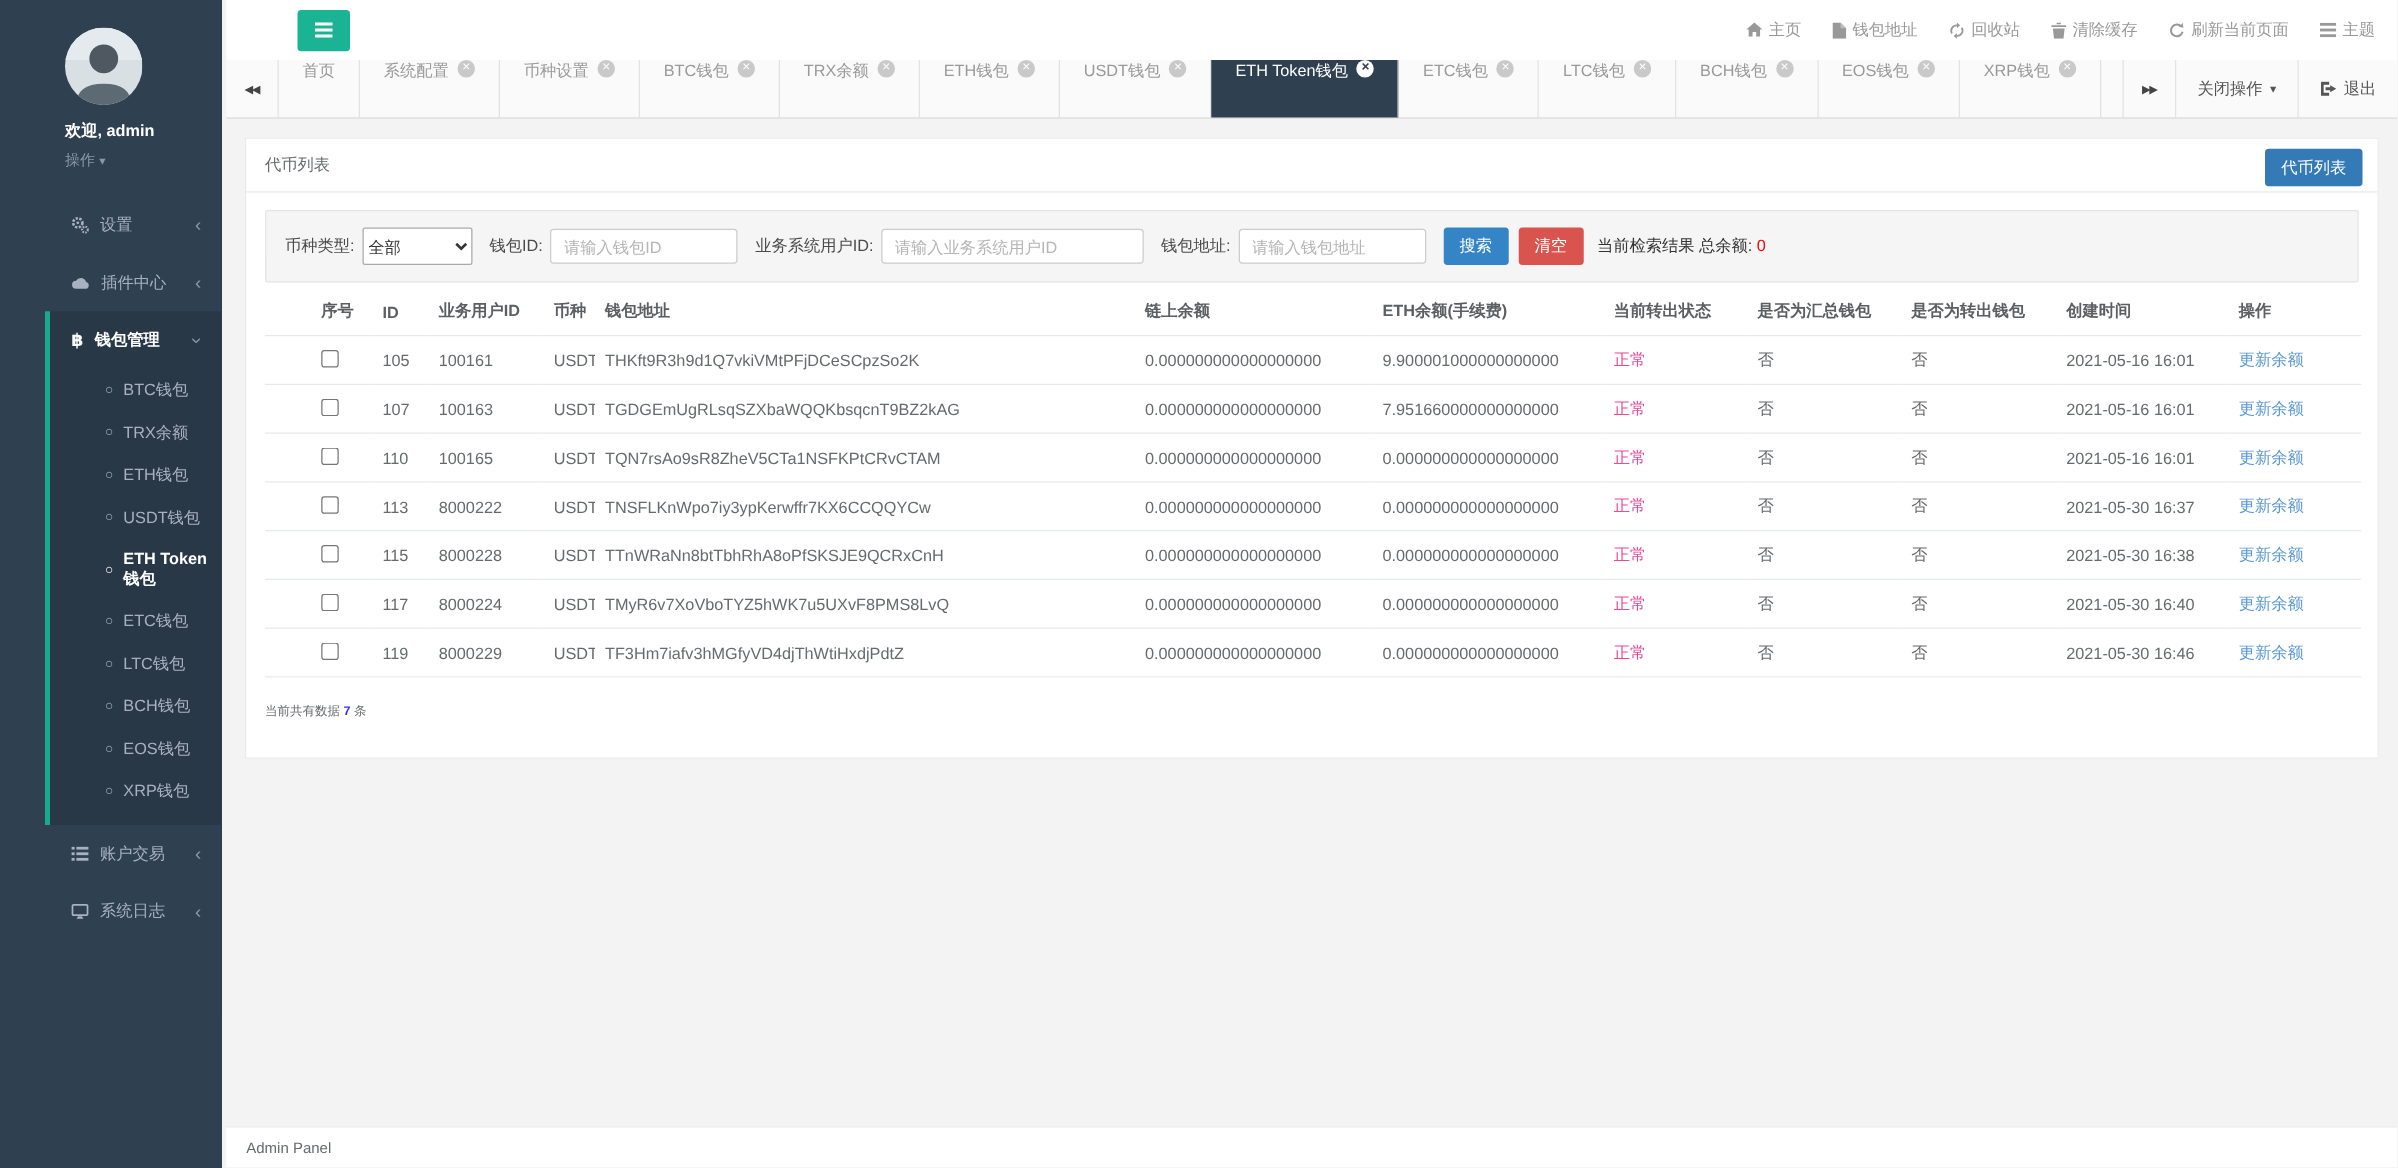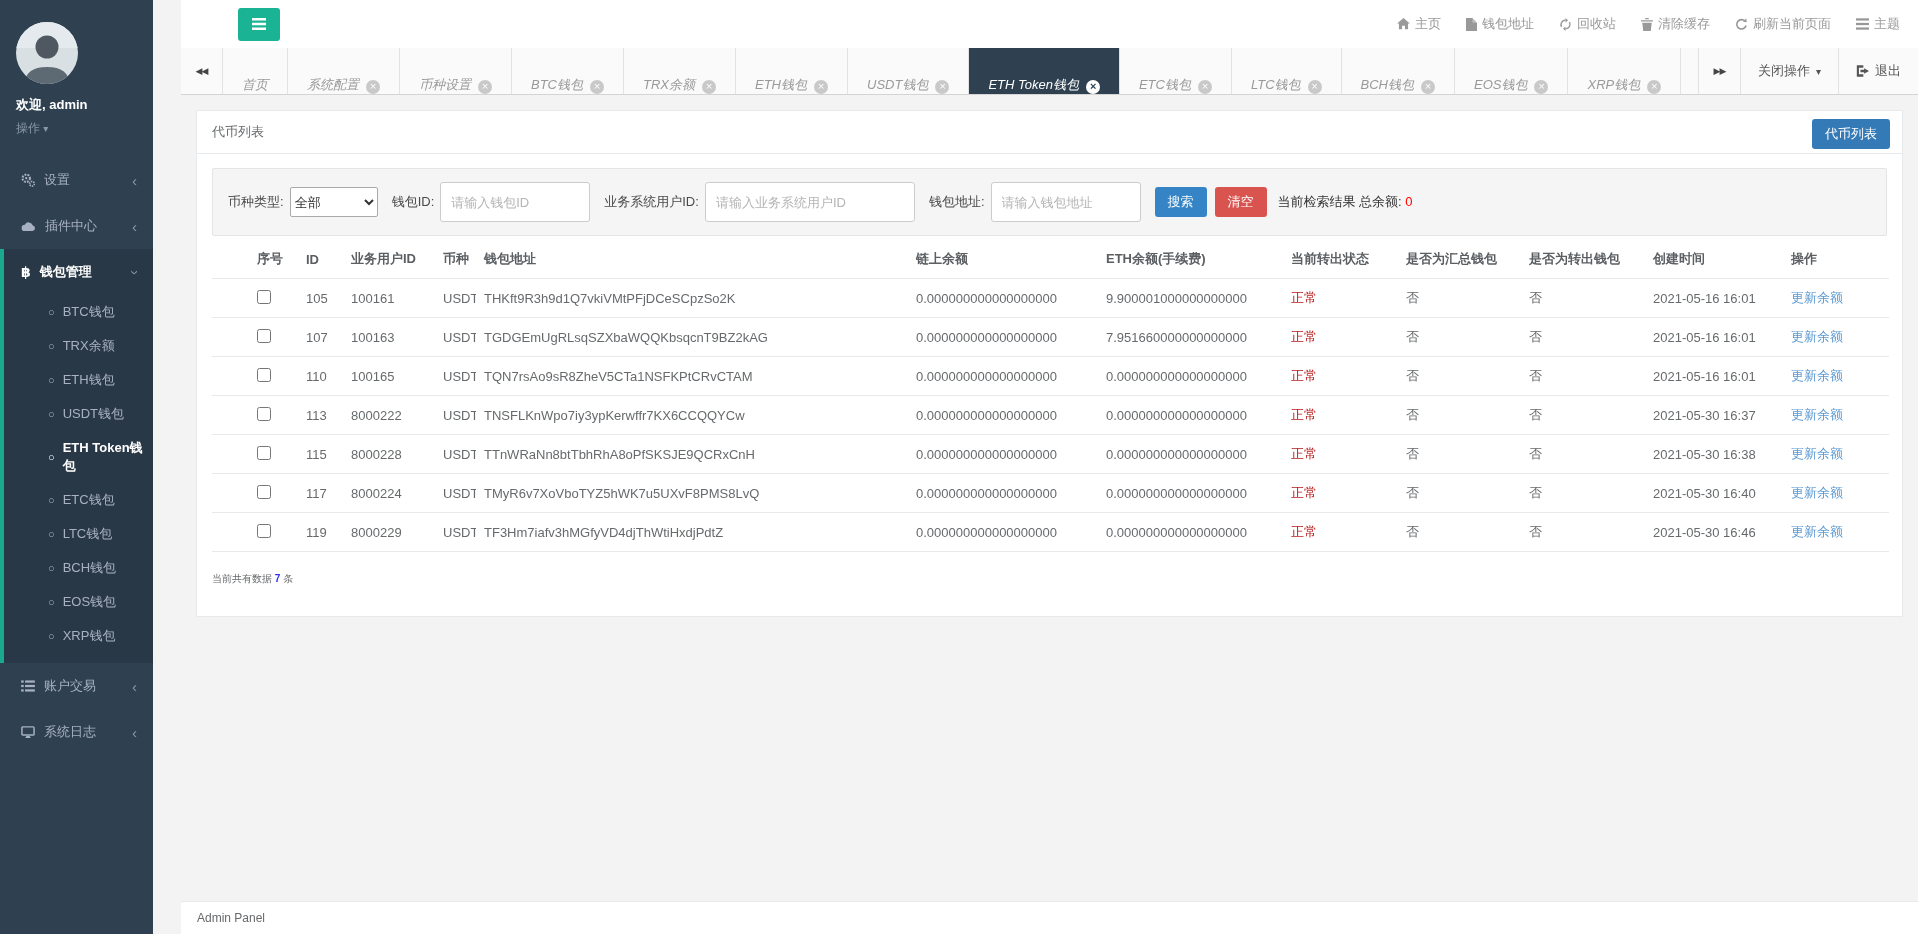--- a/index.html
+++ b/index.html
@@ -1,20 +1,20 @@
 <!DOCTYPE html>
 <html><head>
 <meta charset="utf-8">
 <style>
   * { margin:0; padding:0; box-sizing:border-box; }
   html,body { width:1918px; height:934px; overflow:hidden; }
   body { font-family:"Liberation Sans","DejaVu Sans",sans-serif; background:#f3f3f4; color:#676a6c; }
 
   
-  .sidebar { position:fixed; left:0; top:0; bottom:0; width:153px; background:#2f4050; font-size:13px; color:#a7b1c2; z-index:5; }
+  .sidebar { position:fixed; left:0; top:0; bottom:0; width:177px; background:#2f4050; font-size:13px; color:#a7b1c2; z-index:5;padding-left:36px; }
   .profile { padding:22px 0 20px 16px; }
   .avatar { width:62px; height:62px; border-radius:50%; overflow:hidden; }
   .avatar svg { display:block; }
   .welcome { color:#fff; font-weight:bold; margin-top:12px; font-size:13px; }
   .user-action { color:#8b98a7; font-size:12px; margin-top:6px; cursor:pointer; }
   .nav-item { position:relative; display:flex; align-items:center; gap:9px; padding:14px 0 14px 21px; cursor:pointer; color:#a7b1c2; }
   .side-section.active { background:#293846; border-left:4px solid #19aa8d; }
   .side-section.active > .nav-item { padding-left:17px; color:#fff; font-weight:bold; }
   .chev { position:absolute; right:16px; font-size:15px; color:#8b98a7; font-weight:normal; }
   .chev.down { transform:rotate(-90deg); right:18px; }
@@ -31,21 +31,21 @@
 
   .topbar { height:48px; background:#fff; display:flex; align-items:center; flex:0 0 auto; }
   .hamburger { width:42px; height:33px; background:#1ab394; border-radius:3px; margin-left:57px; display:flex; align-items:center; justify-content:center; cursor:pointer; }
   .topbar-links { margin-left:auto; margin-right:18px; display:flex; gap:25px; color:#999; font-size:13px; }
   .top-link { display:flex; align-items:center; gap:5px; cursor:pointer; white-space:nowrap; }
 
   .tabbar { height:47px; background:#fafafa; border-bottom:1px solid #d4d4d4; display:flex; align-items:stretch; flex:0 0 auto; }
   .tab-scroll { width:42px; display:flex; align-items:center; justify-content:center; border-right:1px solid #e2e2e2; color:#454545; font-size:9px; letter-spacing:-1px; cursor:pointer; }
   .tab-scroll.rightward { border-right:none; border-left:1px solid #e2e2e2; }
   .tabs { display:flex; }
-  .tab { display:flex; align-items:flex-end; gap:7px; padding:0 19px; border-right:1px solid #e2e2e2; font-size:13px; color:#999; cursor:pointer; white-space:nowrap;font-style:italic; }
+  .tab { display:flex; align-items:flex-start; gap:7px; padding:0 19px; border-right:1px solid #e2e2e2; font-size:13px; color:#999; cursor:pointer; white-space:nowrap; }
   .tab.active { background:#2f4050; color:#fff; }
   .tab-close { width:14px; height:14px; border-radius:50%; background:#c9c9c9; color:#fff; font-size:11px; line-height:13px; text-align:center; display:inline-block; }
   .tab.active .tab-close { background:#fff; color:#2f4050; font-weight:bold; }
   .tab-right { margin-left:auto; display:flex; align-items:stretch; }
   .tab-ctrl { display:flex; align-items:center; gap:6px; padding:0 17px; border-left:1px solid #e2e2e2; color:#555; font-size:13px; cursor:pointer; white-space:nowrap; }
   .caret { font-size:10px; color:inherit; }
 
   .content { flex:1 1 auto; padding:15px; background:#f3f3f4; overflow:hidden; }
   .panel { background:#fff; border:1px solid #e7eaec; }
   .panel-head { position:relative; padding:12px 15px; border-bottom:1px solid #e7eaec; color:#676a6c; font-size:13px; }
@@ -53,39 +53,39 @@
 
   .btn { border:none; border-radius:3px; color:#fff; font-size:13px; height:30px; padding:0 13px; cursor:pointer; font-family:inherit; }
   .btn-search { background:#3585c6; margin-left:14px; }
   .btn-clear { background:#d9534f; margin-left:8px; }
   .btn-sum { background:#3585c6; }
 
   .filter-wrap { padding:14px 15px 4px; }
   .filter-box { background:#f5f5f5; border:1px solid #e4e4e4; border-radius:2px; padding:13px 12px; display:flex; align-items:center; font-size:13px; color:#4a4a4a; }
   .flabel { margin:0 6px 0 14px; white-space:nowrap; }
   .filter-box > .flabel:first-child { margin-left:3px; }
-  .f-input { height:40px; border:1px solid #ccc; border-radius:3px; padding:0 10px; font-size:13px; color:#701a75; width:150px; background:#fff; font-family:inherit; }
+  .f-input { height:28px; border:1px solid #ccc; border-radius:3px; padding:0 10px; font-size:13px; color:#701a75; width:150px; background:#fff; font-family:inherit; }
   .f-input::placeholder { color:#b5b5b5; }
   .w210 { width:210px; }
   .f-select { height:30px; width:88px; border:1px solid #aaa; border-radius:2px; font-size:13px; color:#333; background:#fff; font-family:inherit; }
   .result { margin-left:11px; color:#333; white-space:nowrap; }
   .result b { color:#f00; font-weight:normal; }
 
   .summary-row { padding:14px 15px 10px; }
 
   .table-wrap { padding:0 15px; }
   table { width:100%; border-collapse:collapse; table-layout:fixed; font-size:13px; color:#676a6c; }
   col.c1{width:86px} col.c2{width:45px} col.c3{width:92px} col.c4{width:41px}
   col.c5{width:432px} col.c6{width:190px} col.c7{width:185px} col.c8{width:115px}
   col.c9{width:123px} col.c10{width:124px} col.c11{width:138px} col.c12{width:106px}
   th { text-align:left; font-weight:bold; color:#5b5f62; padding:10px 8px; border-bottom:1px solid #e7eaec; white-space:nowrap; }
   td { padding:10px 8px; border-bottom:1px solid #e7eaec; white-space:nowrap; overflow:hidden; }
   th:first-child, td:first-child { padding-left:45px; }
   td input[type=checkbox] { width:14px; height:14px; }
-  .status-ok { color:#b91c1c;font-family:Liberation Serif, serif; }
+  .status-ok { color:#ec4899;font-family:Liberation Serif, serif; }
   .op-link { color:#5a98d1; cursor:pointer; text-decoration:none; }
 
   .count-row { padding:20px 15px 30px; font-size:10px; color:#676a6c; }
   .count-row b { color:#2d2df2; }
 
   .page-footer { flex:0 0 auto; background:#fff; border-top:1px solid #e7eaec; padding:9px 16px; font-size:12px; color:#676a6c; }
 </style>
 </head>
 <body>
 

